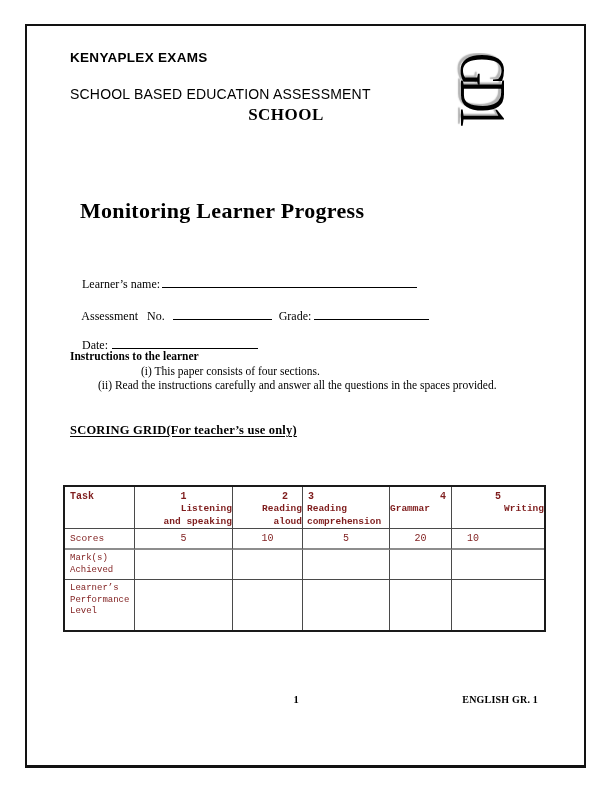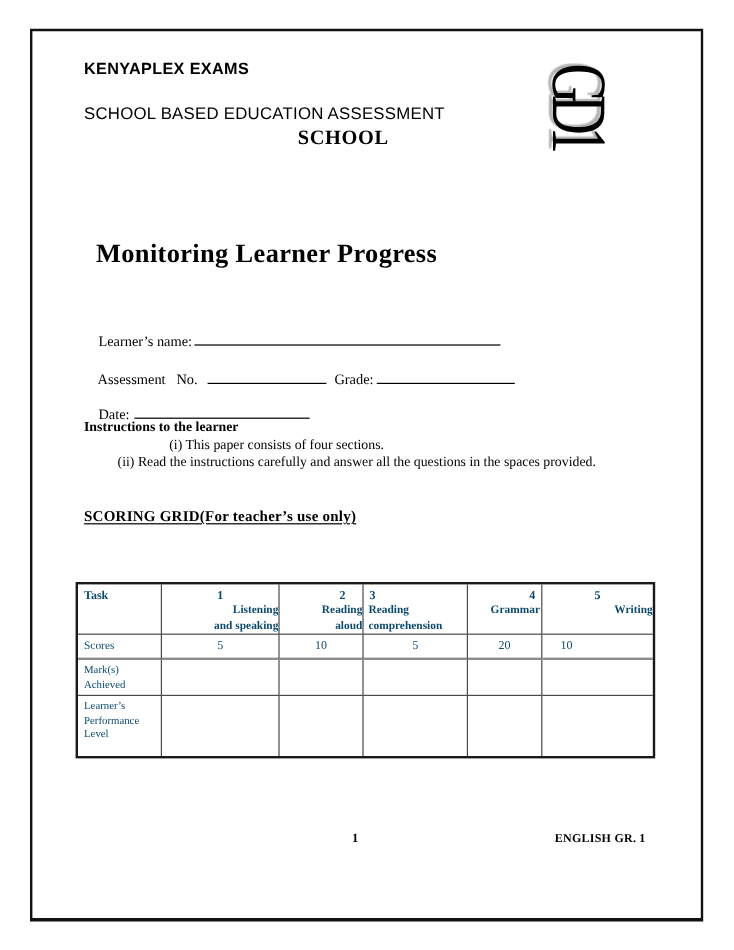--- a/index.html
+++ b/index.html
@@ -51,39 +51,39 @@
     left:43px;top:397px;font-size:12.5px;font-weight:bold;
     text-decoration:underline;text-underline-offset:2px;letter-spacing:.2px;
   }
 
   .score-table{
     left:36px;top:459px;
     display:grid;
     grid-template-columns:70px 98px 70px 87px 62px 92px;
     grid-template-rows:42px 21px 30px 50px;
     border:2px solid #1a1a1a;
-    font-family:Liberation Serif, serif;color:#0c4a6e;
+    font-family:Liberation Mono, monospace;color:#7f1d1d;
     background:#fff;
   }
   .cell{
     box-sizing:border-box;border-right:1px solid #4a4a4a;border-bottom:1px solid #4a4a4a;
     overflow:hidden;
   }
   .cell.lastcol{border-right:none;}
   .cell.lastrow{border-bottom:none;}
   .cell.scores-b{border-bottom:2px solid #8d8d8d;}
   .th{padding-top:3px;font-weight:bold;font-size:10px;line-height:1.32;}
   .th-label{white-space:pre-line;font-size:9.5px;}
   .num-c{text-align:center;}
   .num-r{text-align:right;padding-right:14px;}
   .num-r4{text-align:right;padding-right:5px;}
   .num-l{text-align:left;padding-left:5px;}
   .lab-c{text-align:right;}
   .lab-l{text-align:left;padding-left:4px;}
-  .lab-r{text-align:right;padding-right:1px;}
+  .lab-r{text-align:left;padding-right:1px;}
   .task-cell{padding:4px 0 0 5px;font-weight:bold;font-size:10px;}
   .rowlabel{padding:3px 3px 0 5px;font-size:9px;line-height:1.3;white-space:pre-line;}
   .rowlabel-mid{display:flex;align-items:center;padding:0 3px 0 5px;font-size:9.5px;}
   .score-val{display:flex;align-items:center;justify-content:center;font-size:10px;}
   .score-val.left5{justify-content:flex-start;padding-left:15px;}
 
   .footer-page-number{left:262px;top:668px;width:14px;text-align:center;font-size:10.5px;font-weight:bold;}
   .footer-doc-code{right:46px;top:668px;font-size:10px;font-weight:bold;letter-spacing:.2px;}
 </style>
 </head>

